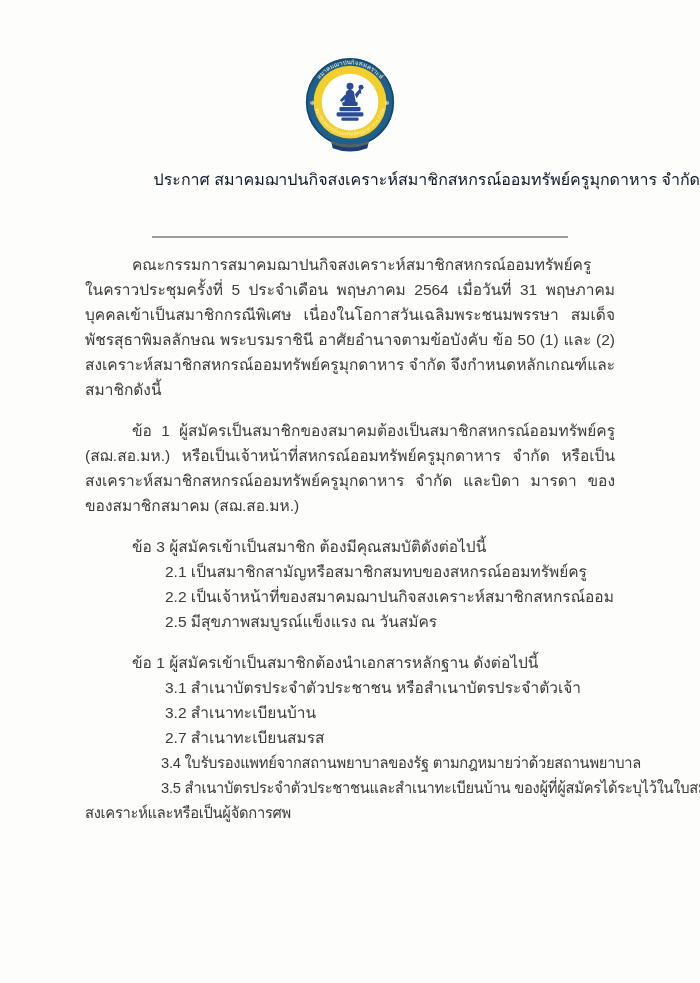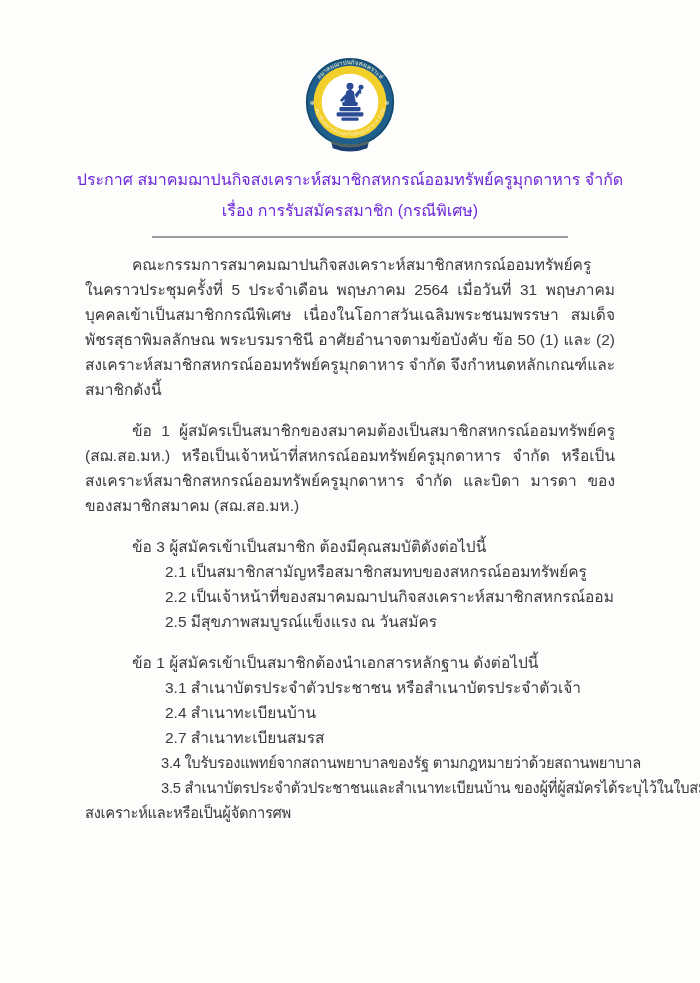--- a/index.html
+++ b/index.html
@@ -13,21 +13,21 @@
   }
   
   .logo-wrap{
     position:absolute;top:56px;left:0;width:100%;
     display:flex;justify-content:center;
   }
   .logo-wrap svg{display:block;}
   
   .title-block{
     position:absolute;top:164px;left:0;width:100%;
-    text-align:center;font-size:16px;line-height:31px;color:#6d28d9;
+    text-align:right;font-size:16px;line-height:31px;color:#0f172a;
   }
   .divider{
     position:absolute;top:236px;left:152px;width:416px;
     border-top:2px solid #9d9d9d;
   }
   
   .content{
     position:absolute;top:252px;left:85px;width:530px;
     font-size:15.5px;line-height:25px;color:#3c3c3c;
   }
@@ -77,21 +77,20 @@
       <text x="8" y="51" font-size="6" fill="#f8efc8">✻</text>
       <text x="86" y="51" font-size="6" fill="#f8efc8">✻</text>
 
       <path d="M30,88 q20,8 40,0 l-2,8 q-18,7 -36,0 Z" fill="#1b3f74"></path>
       <path d="M30,88 q20,8 40,0 l-1,3.5 q-19,7.5 -38,0 Z" fill="#f3cf2b" opacity="0.25"></path>
     </svg>
   </div>
 
   <div class="title-block">
     <div>ประกาศ สมาคมฌาปนกิจสงเคราะห์สมาชิกสหกรณ์ออมทรัพย์ครูมุกดาหาร จำกัด</div>
-    <div>เรื่อง  การรับสมัครสมาชิก (กรณีพิเศษ)</div>
   </div>
 
   <div class="divider"></div>
 
   <div class="content">
 
     <div>
       <div class="ln jf ind">คณะกรรมการสมาคมฌาปนกิจสงเคราะห์สมาชิกสหกรณ์ออมทรัพย์ครูมุกดาหาร จำกัด ชุดที่ 1</div>
       <div class="ln jf">ในคราวประชุมครั้งที่ 5 ประจำเดือน พฤษภาคม 2564 เมื่อวันที่ 31 พฤษภาคม 2564 ได้มีมติให้รับสมัคร</div>
       <div class="ln jf">บุคคลเข้าเป็นสมาชิกกรณีพิเศษ เนื่องในโอกาสวันเฉลิมพระชนมพรรษา สมเด็จพระนางเจ้าสุทิดา</div>
@@ -110,21 +109,21 @@
     <div class="blk">
       <div class="ln ind">ข้อ 3  ผู้สมัครเข้าเป็นสมาชิก ต้องมีคุณสมบัติดังต่อไปนี้</div>
       <div class="ln item">2.1 เป็นสมาชิกสามัญหรือสมาชิกสมทบของสหกรณ์ออมทรัพย์ครูมุกดาหาร จำกัด  หรือ</div>
       <div class="ln item">2.2 เป็นเจ้าหน้าที่ของสมาคมฌาปนกิจสงเคราะห์สมาชิกสหกรณ์ออมทรัพย์ครูมุกดาหาร จำกัด</div>
       <div class="ln item">2.5 มีสุขภาพสมบูรณ์แข็งแรง ณ วันสมัคร</div>
     </div>
 
     <div class="blk">
       <div class="ln ind">ข้อ 1   ผู้สมัครเข้าเป็นสมาชิกต้องนำเอกสารหลักฐาน  ดังต่อไปนี้</div>
       <div class="ln item">3.1 สำเนาบัตรประจำตัวประชาชน หรือสำเนาบัตรประจำตัวเจ้าหน้าที่ของรัฐ</div>
-      <div class="ln item">2.4 สำเนาทะเบียนบ้าน</div>
+      <div class="ln item">3.2 สำเนาทะเบียนบ้าน</div>
       <div class="ln item">2.7 สำเนาทะเบียนสมรส</div>
       <div class="ln item cond">3.4 ใบรับรองแพทย์จากสถานพยาบาลของรัฐ ตามกฎหมายว่าด้วยสถานพยาบาล</div>
       <div class="ln item cond">3.5 สำเนาบัตรประจำตัวประชาชนและสำเนาทะเบียนบ้าน ของผู้ที่ผู้สมัครได้ระบุไว้ในใบสมัคร ให้เป็นผู้รับเงิน</div>
       <div class="ln cont cond">สงเคราะห์และหรือเป็นผู้จัดการศพ</div>
     </div>
 
   </div>
 </div>
 
 </body></html>

